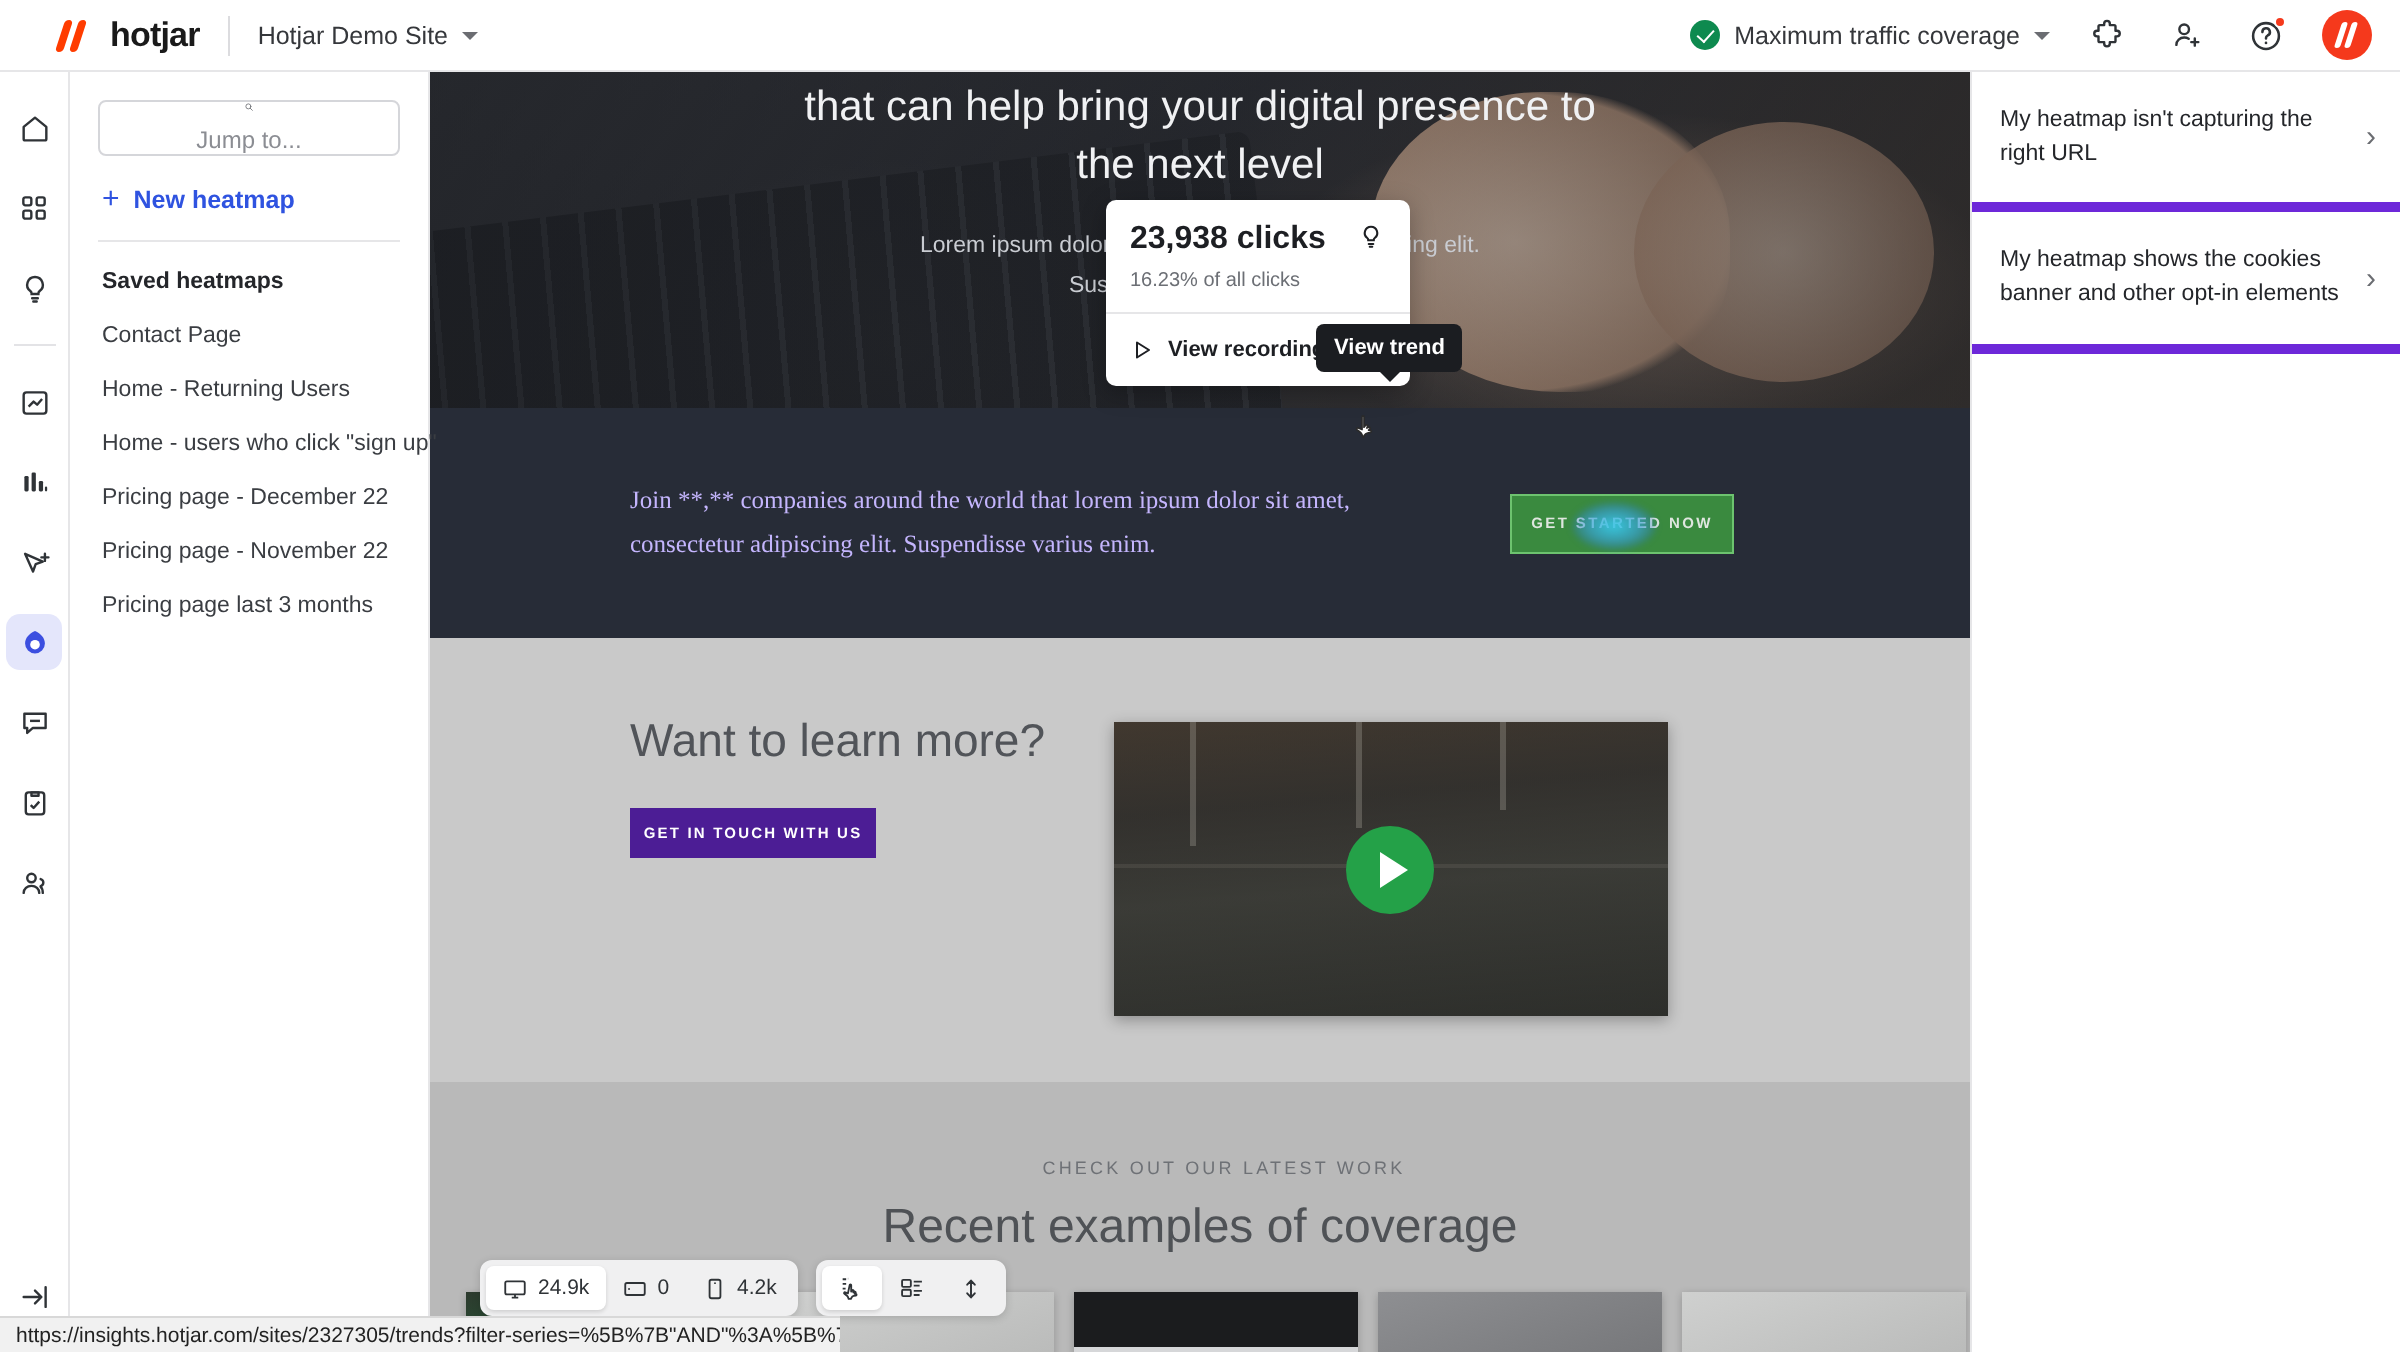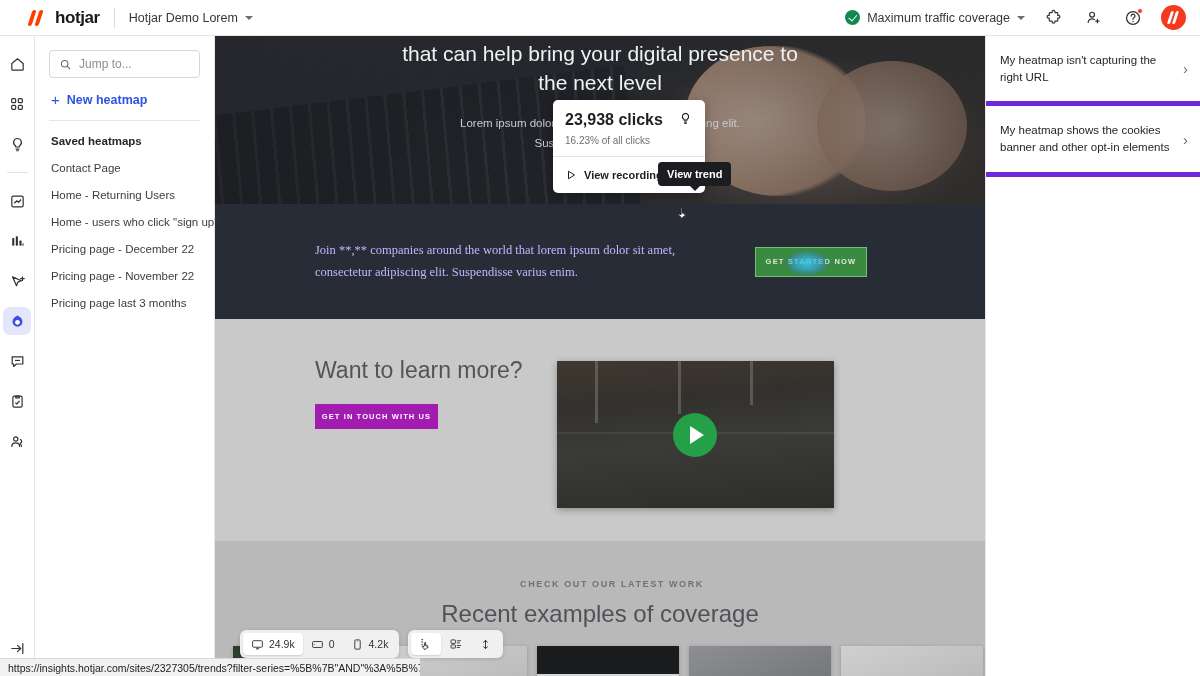--- a/index.html
+++ b/index.html
@@ -62,21 +62,21 @@
   .rail-sep { width: 21px; height: 1px; background: #e3e3e6; margin: 2px 0 14px 0; }
   .rail-bottom { margin-top: auto; margin-bottom: 14px; }
 
   
   .lpanel {
     position: absolute; top: 36px; left: 35px; width: 180px; height: 640px;
     background: #fff; border-right: 1px solid #e6e6e8; padding: 14px 14px 0 14px; z-index: 30;
   }
   .searchbox {
     height: 28px; border: 1px solid #d5d6da; border-radius: 4px;
-    display: flex; align-items: center; gap: 7px; padding: 0 9px; cursor: text;
+    display: flex; align-items: center; gap: 7px; padding: 0 9px; cursor: text; flex-direction: column;
   }
   .searchbox span.ph { font-size: 12px; color: #8b8d93; }
   .newbtn {
     display: flex; align-items: center; gap: 7px; margin-top: 14px; margin-bottom: 13px;
     color: #2f53e0; font-size: 12.5px; font-weight: bold; cursor: pointer; padding-left: 2px;
   }
   .plus { font-size: 15px; line-height: 1; font-weight: normal; }
   .divider { height: 1px; background: #e6e6e8; }
   .saved-head { font-size: 11.5px; font-weight: bold; color: #24262a; padding: 14px 2px 0 2px; }
   .hm-item { font-size: 11.5px; color: #3a3d42; padding: 15px 2px 0 2px; cursor: pointer; white-space: nowrap; }
@@ -146,42 +146,42 @@
     position: absolute; left: 30px; top: 3px; width: 42px; height: 24px; border-radius: 50%;
     background: radial-gradient(ellipse at center, rgba(56,200,230,0.95) 0%, rgba(56,160,220,0.65) 45%, rgba(40,110,200,0.25) 70%, transparent 80%);
     filter: blur(1.5px);
   }
 
   
   .learn { position: relative; height: 222px; background: #c9c9c9; padding: 38px 16px 0 100px; display: flex; gap: 34px; }
   .learn h2 { font-size: 23px; font-weight: normal; color: #515459; }
   .learn p { font-size: 11.5px; color: #5d6066; line-height: 1.72; margin-top: 17px; max-width: 270px; }
   .blue-btn {
-    margin-top: 20px; width: 123px; height: 25px; background: #a21caf;
+    margin-top: 20px; width: 123px; height: 25px; background: #4c1d95;
     display: flex; align-items: center; justify-content: center; cursor: pointer;
   }
   .blue-btn span { font-size: 7.5px; font-weight: bold; color: #fff; letter-spacing: 1.1px; }
   .video {
     width: 277px; height: 147px; margin-top: 4px; position: relative; cursor: pointer;
     background:
       linear-gradient(180deg, rgba(30,28,26,0.55), rgba(30,28,26,0.55)),
       linear-gradient(175deg,#6b5a48 0%,#4c4a45 28%,#5d6159 55%,#3f443f 100%);
     box-shadow: 0 2px 7px rgba(0,0,0,0.3);
   }
   .vbeam { position: absolute; background: rgba(180,175,165,0.3); }
   .play {
     position: absolute; left: 50%; top: 50%; transform: translate(-50%,-50%);
     width: 44px; height: 44px; border-radius: 50%; background: #24a148;
     display: flex; align-items: center; justify-content: center;
   }
   .play::after { content: ""; border-left: 14px solid #fff; border-top: 9px solid transparent; border-bottom: 9px solid transparent; margin-left: 4px; }
 
   
   .recent { height: 150px; background: #b9b9b9; text-align: center; padding-top: 38px; }
-  .recent .kicker { font-size: 9px; font-weight: bold; color: #6e7176; letter-spacing: 1.6px; padding-left: 24px; }
+  .recent .kicker { font-size: 9px; font-weight: normal; color: #6e7176; letter-spacing: 1.6px; padding-left: 24px; }
   .recent h2 { font-size: 24px; font-weight: normal; color: #4f5256; margin-top: 11px; }
   .cards { display: flex; gap: 10px; padding: 18px 0 0 18px; }
   .card { width: 142px; height: 60px; box-shadow: 0 1px 4px rgba(0,0,0,0.2); }
   .card.c1 { background: linear-gradient(160deg,#2d3a2e,#1f6b3a 60%,#123 100%); }
   .card.c2 { background: linear-gradient(160deg,#cfd0cf,#b3b4b3); }
   .card.c3 { background: linear-gradient(180deg,#1b1c1e 0 46%,#d6d7d9 46% 100%); }
   .card.c4 { background: linear-gradient(160deg,#8e8f92,#6e6f72); }
 
   
   .popover {
@@ -234,21 +234,21 @@
   <div class="topbar">
     <div class="brand">
       <span class="brand-mark">
           <i></i>
           <i></i>
         </span>
       <span class="brand-name">hotjar</span>
     </div>
     <div class="topdiv"></div>
     <div class="site-select">
-      <span>Hotjar Demo Lorem</span>
+      <span>Hotjar Demo Site</span>
       <span class="caret"></span>
     </div>
 
     <div class="top-right">
       <div class="coverage">
         <span class="check-circle"></span>
         <span>Maximum traffic coverage</span>
         <span class="caret"></span>
       </div>
       <div class="icon-btn">

